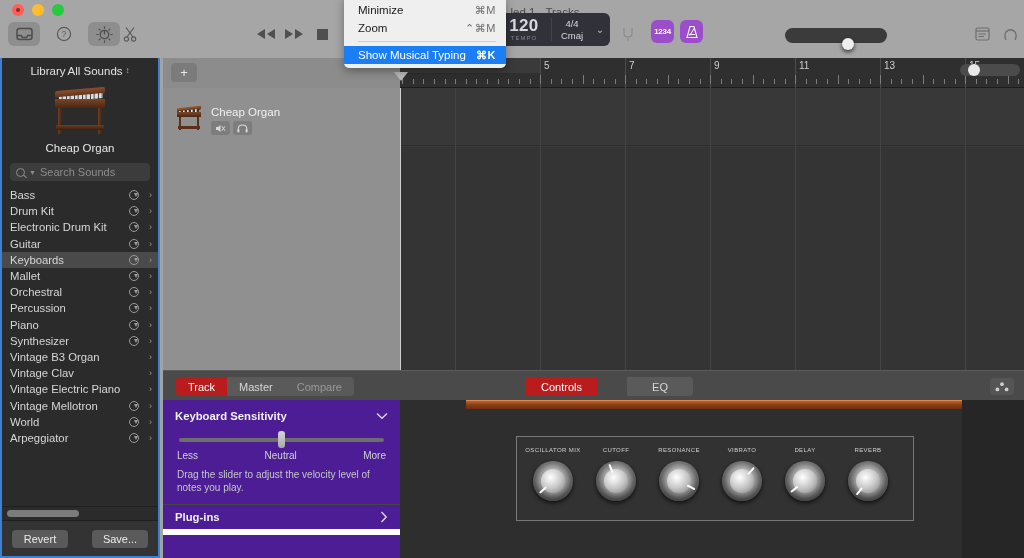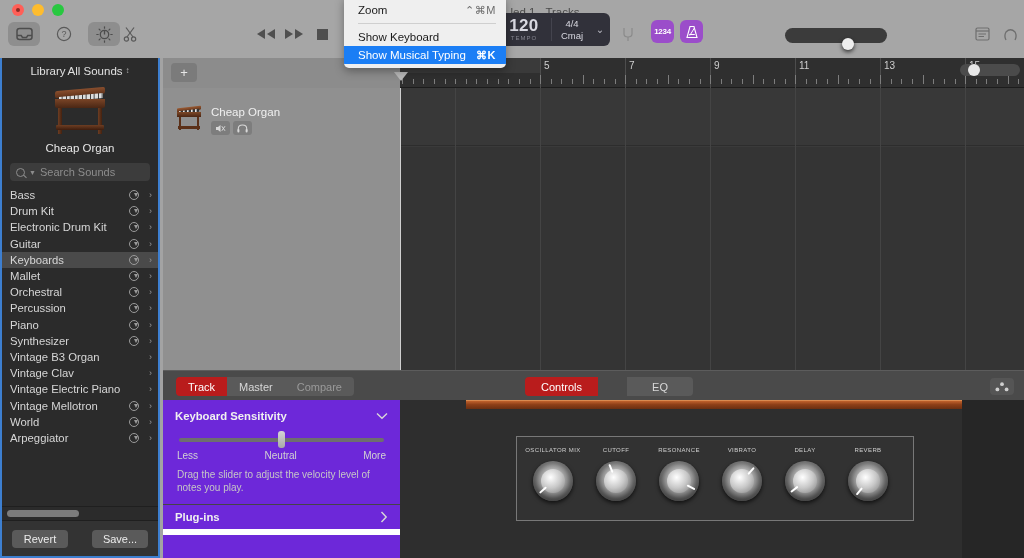--- a/index.html
+++ b/index.html
@@ -225,21 +225,21 @@
   .seg { position:absolute; display:flex; height:19px; top:6px; border-radius:4px; overflow:hidden;}
   .seg-item { padding:0 12px; display:flex;align-items:center;justify-content:center;
               font-size:11px; color:#d8d8d8; background:#5a5a5a;}
   .seg-item.act { background:#b91c1c; color:#fff; }
   .seg-item.dim { color:#9a9a9a; }
   .expand-btn { position:absolute; right:10px; top:7px; width:24px;height:17px;
                 background:#555; border-radius:4px; display:flex;align-items:center;justify-content:center;}
 
   .sc-left {
     position:absolute; left:163px; top:400px; width:237px; height:158px;
-    background:#6d28d9;
+    background:#4c1d95;
   }
   .sc-sec {
     position:relative; padding:10px 12px 0; border-bottom:1px solid #454545;
   }
   .sc-sec-title { font-size:11.3px; color:#f0f0f0; font-weight:bold; display:flex; align-items:center;}
   .sc-sec-title .t{flex:1;}
   .sens-slider { position:relative; margin:16px 4px 0; height:4px; background:#6e6e6e; border-radius:2px;}
   .sens-slider .kn{position:absolute; left:48%; top:-7px; width:7px;height:17px;border-radius:3px;
                    background:linear-gradient(180deg,#d5d5d5,#a8a8a8);}
   .sens-labels { display:flex; justify-content:space-between; margin:8px 2px 0; font-size:10px; color:#d2d2d2;}
@@ -426,28 +426,28 @@
       <span>
         <svg width="15" height="15" viewBox="0 0 15 15">
             <path d="M3 13 Q0.8 9 3 5 Q7.5 0.5 12 5 Q14.2 9 12 13" fill="none" stroke="#6e6e6e" stroke-width="1.3"></path>
           </svg>
       </span>
     </div>
   </div>
 
   <div class="menu">
     <div class="menu-item">
+      <span class="mlabel">Minimize</span>
+      <span class="mkey">⌘M</span>
+    </div>
+    <div class="menu-item">
       <span class="mlabel">Zoom</span>
       <span class="mkey">⌃⌘M</span>
     </div>
     <div class="menu-sep"></div>
-    <div class="menu-item">
-      <span class="mlabel">Show Keyboard</span>
-      <span class="mkey"></span>
-    </div>
     <div class="menu-item sel">
       <span class="mlabel">Show Musical Typing</span>
       <span class="mkey">⌘K</span>
     </div>
   </div>
 
   <div class="library">
     <div class="lib-head">
       <span>Library</span>
       <span class="sel-wrap">

